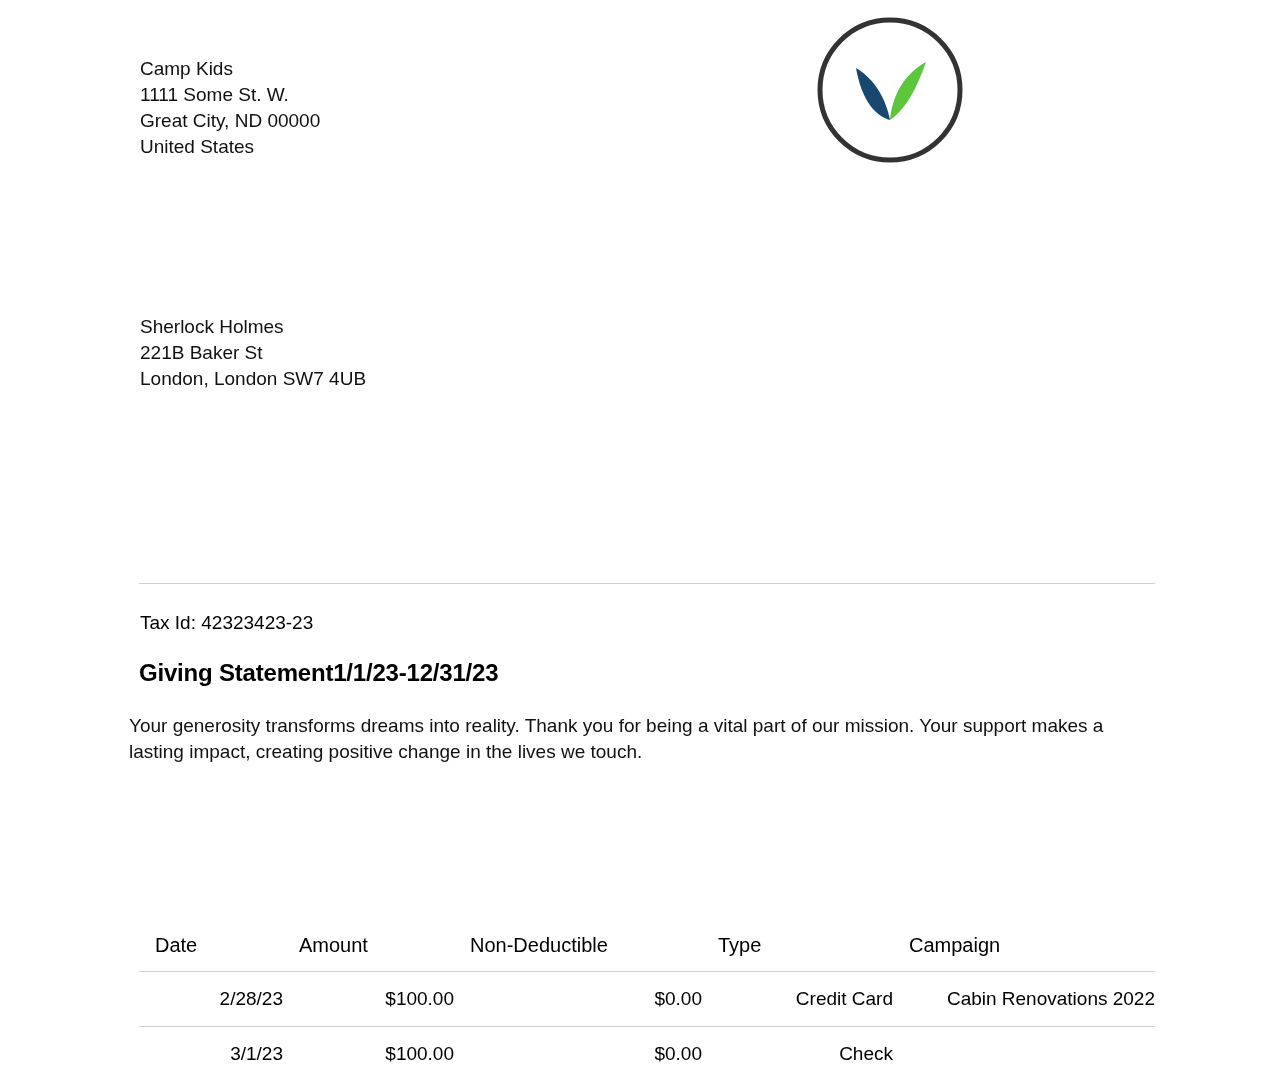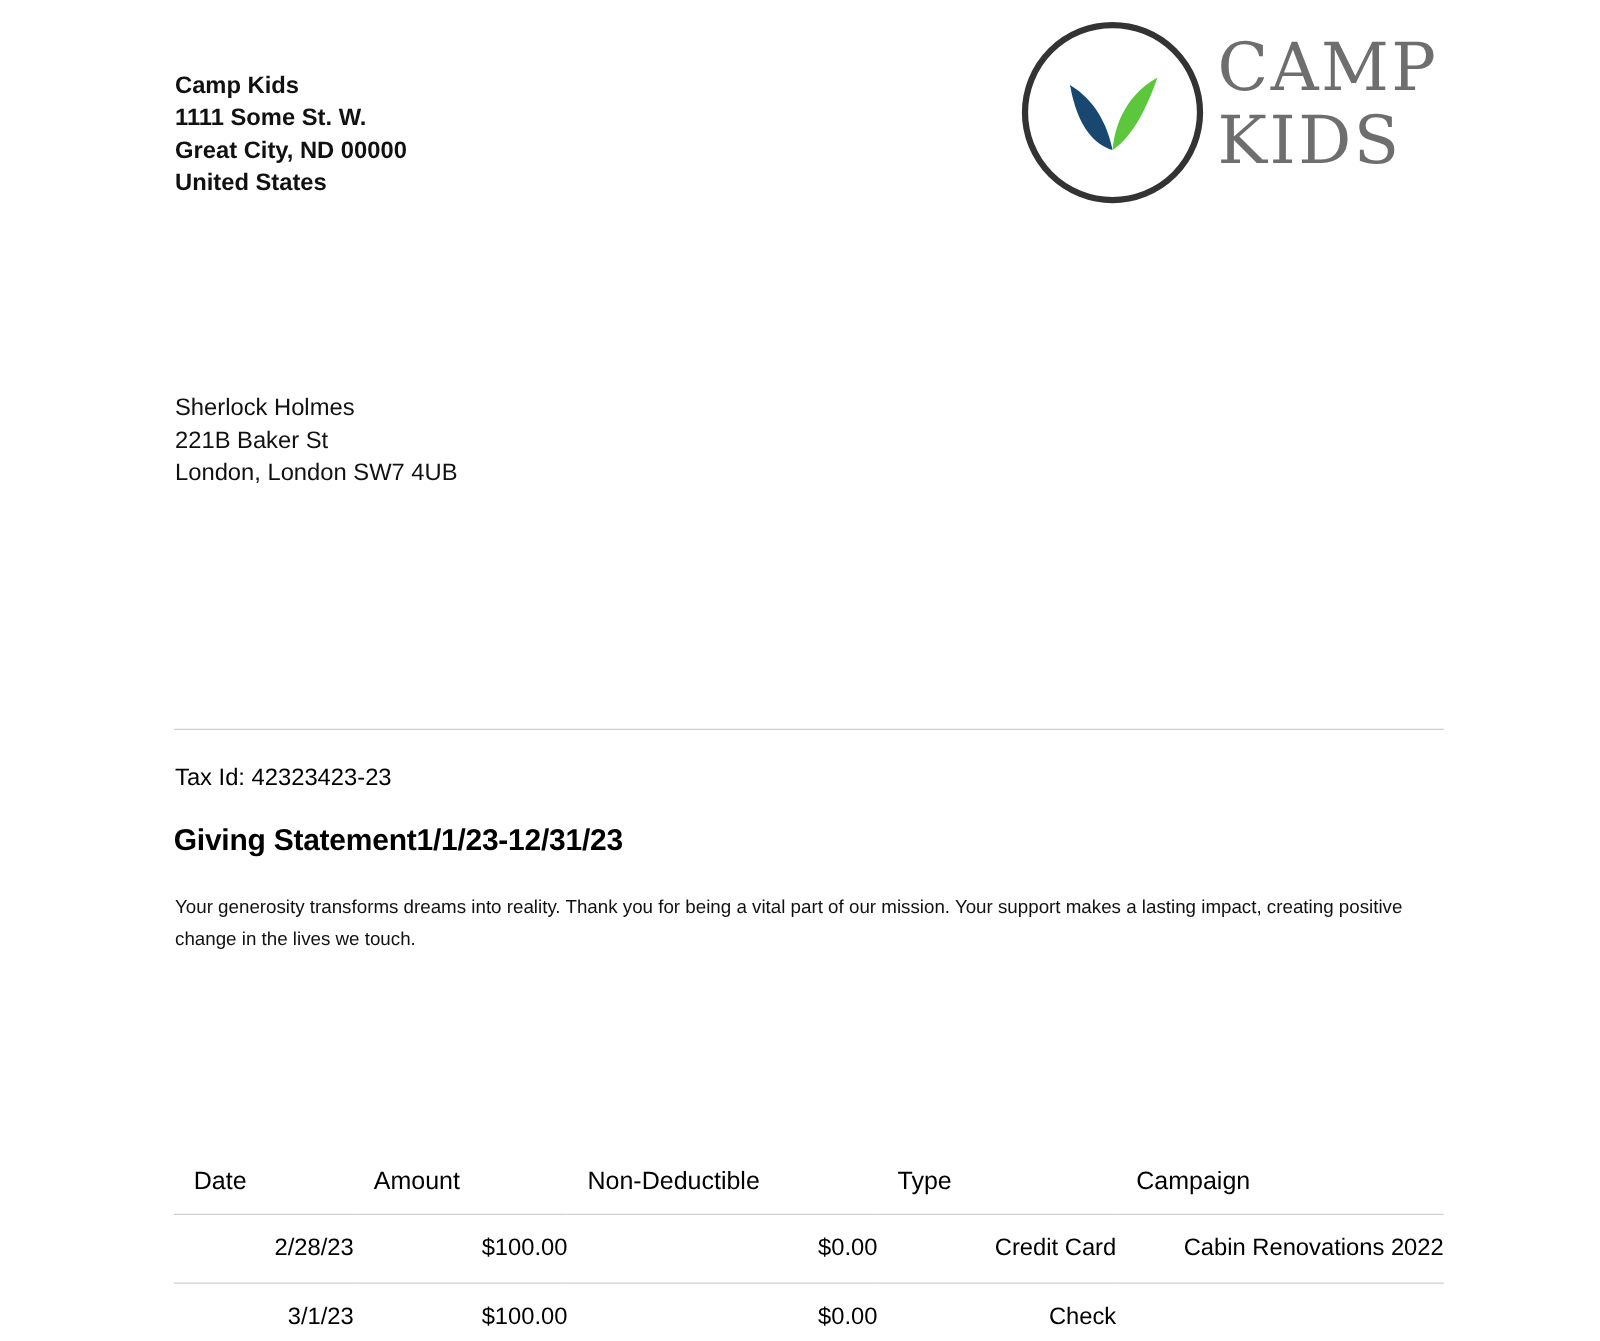--- a/index.html
+++ b/index.html
@@ -31,21 +31,21 @@
     box-sizing: border-box;
   }
   .org-block {
     position: absolute;
     left: 16px;
     top: 56px;
     font-size: 19px;
     line-height: 26px;
     color: #111111;
   }
-  .org-block div { white-space: pre; font-weight: bold; }
+  .org-block div { white-space: pre; }
 
   .logo-wrap {
     position: absolute;
     right: 10px;
     top: 8px;
     width: 330px;
     height: 160px;
   }
   .logo-mark {
     position: absolute;
@@ -100,24 +100,24 @@
     position: absolute;
     left: 139px;
     top: 657px;
     font-size: 24px;
     font-weight: bold;
     line-height: 32px;
     letter-spacing: -0.2px;
   }
   .statement-body {
     position: absolute;
-    left: 140px;
+    left: 129px;
     top: 713px;
     width: 1000px;
-    font-size: 15px;
+    font-size: 19px;
     line-height: 26px;
     color: #111111;
   }
 
   
   .table-note {
     position: absolute;
     left: 163px;
     top: 894px;
     font-size: 16.5px;
@@ -166,24 +166,20 @@
     </div>
 
     <div class="logo-wrap">
       <span class="logo-mark">
         <svg viewBox="0 0 148 148" width="148" height="148" aria-hidden="true">
           <circle cx="74" cy="74" r="70" fill="none" stroke="#333333" stroke-width="5"></circle>
           <path d="M40 52 C46 86, 60 100, 74 104 C70 84, 60 64, 40 52 Z" fill="#18486f"></path>
           <path d="M110 46 C98 80, 86 96, 74 104 C76 80, 88 58, 110 46 Z" fill="#5cc63c"></path>
         </svg>
       </span>
-      <div class="logo-text">
-        <div>CAMP</div>
-        <div>KIDS</div>
-      </div>
     </div>
   </div>
 
   <div class="recipient">
     <div>Sherlock Holmes</div>
     <div>221B Baker St</div>
     <div>London, London SW7 4UB</div>
   </div>
 
   <div class="divider"></div>

